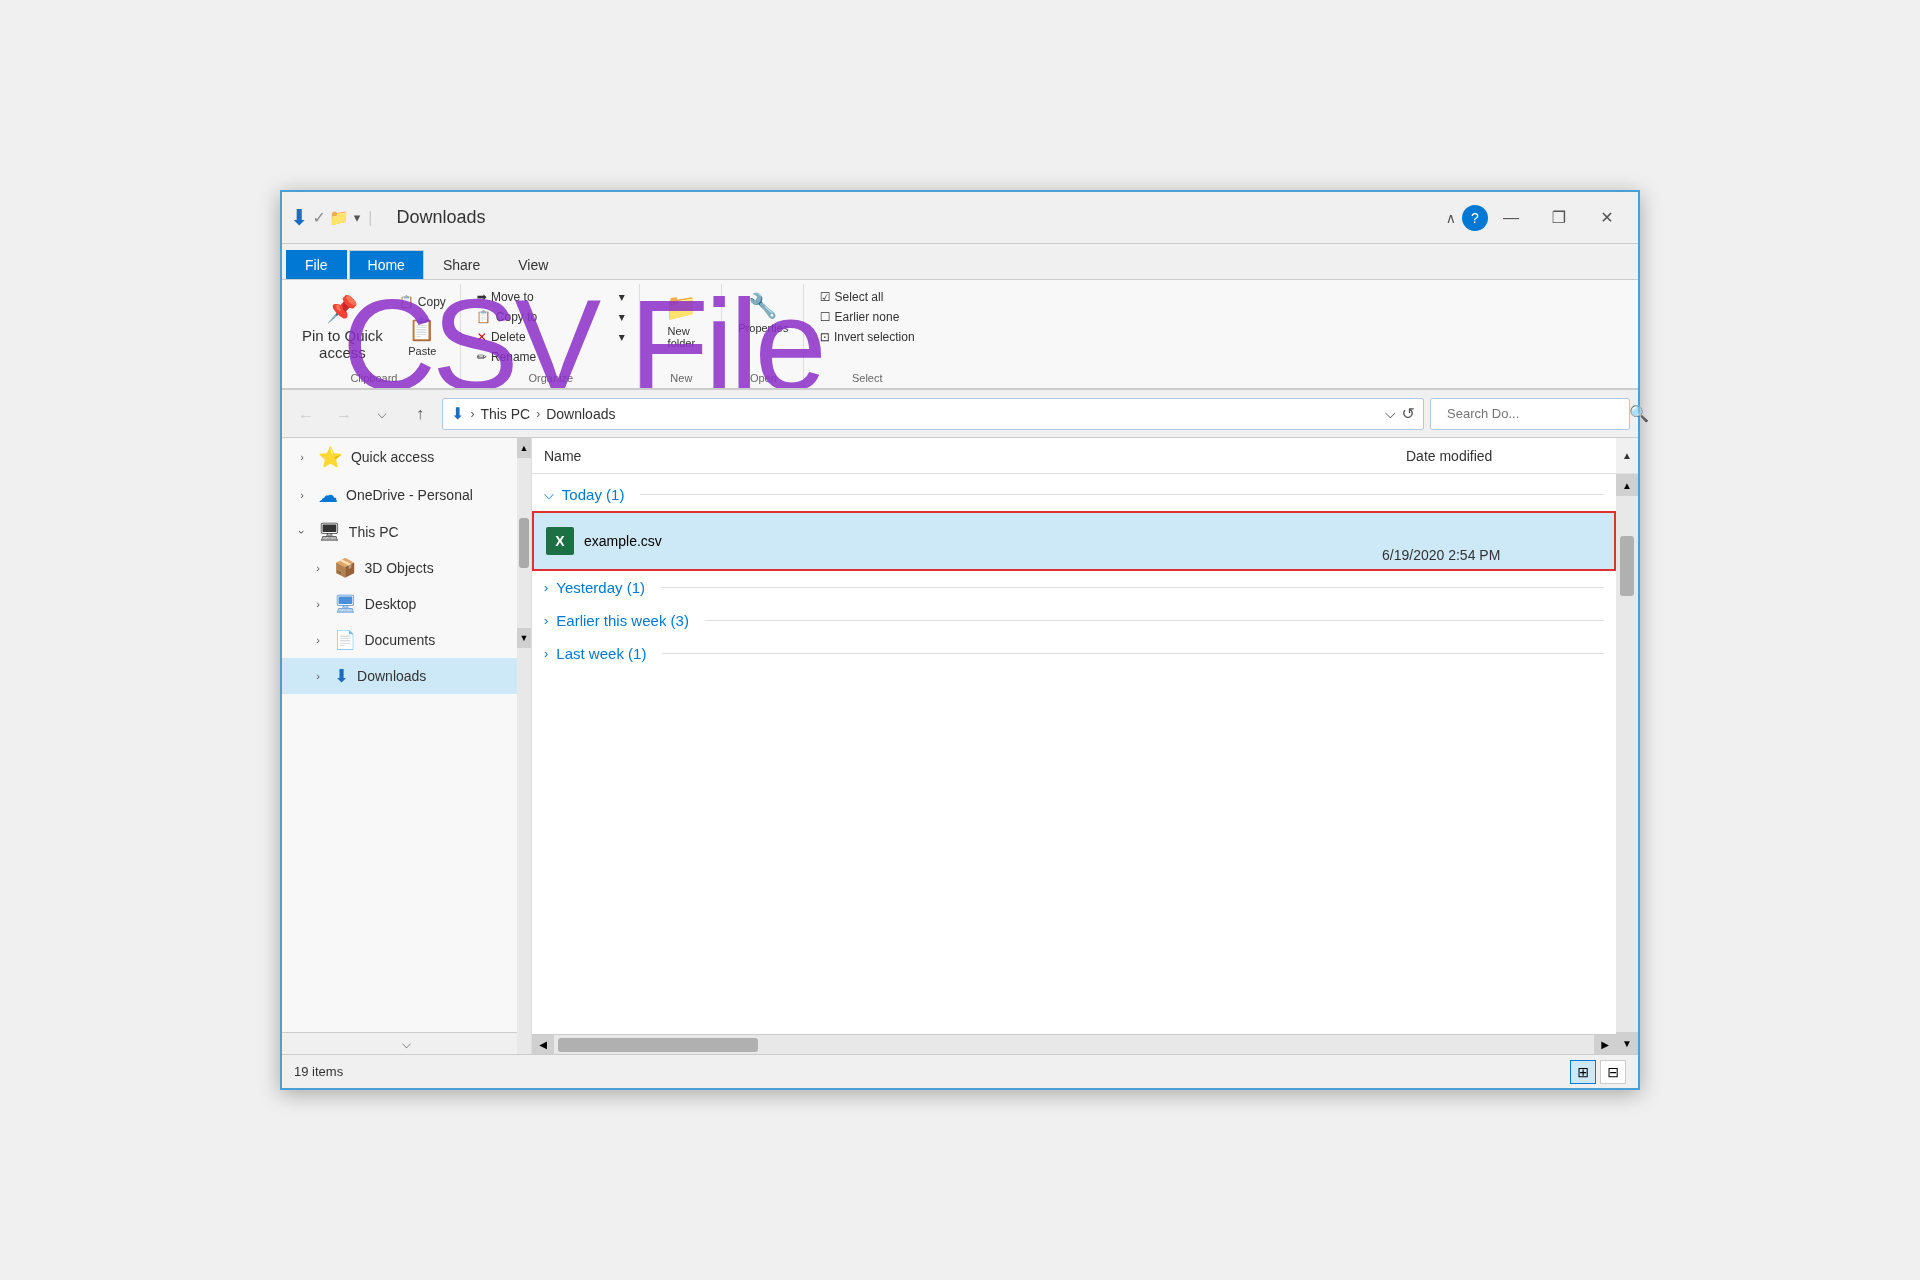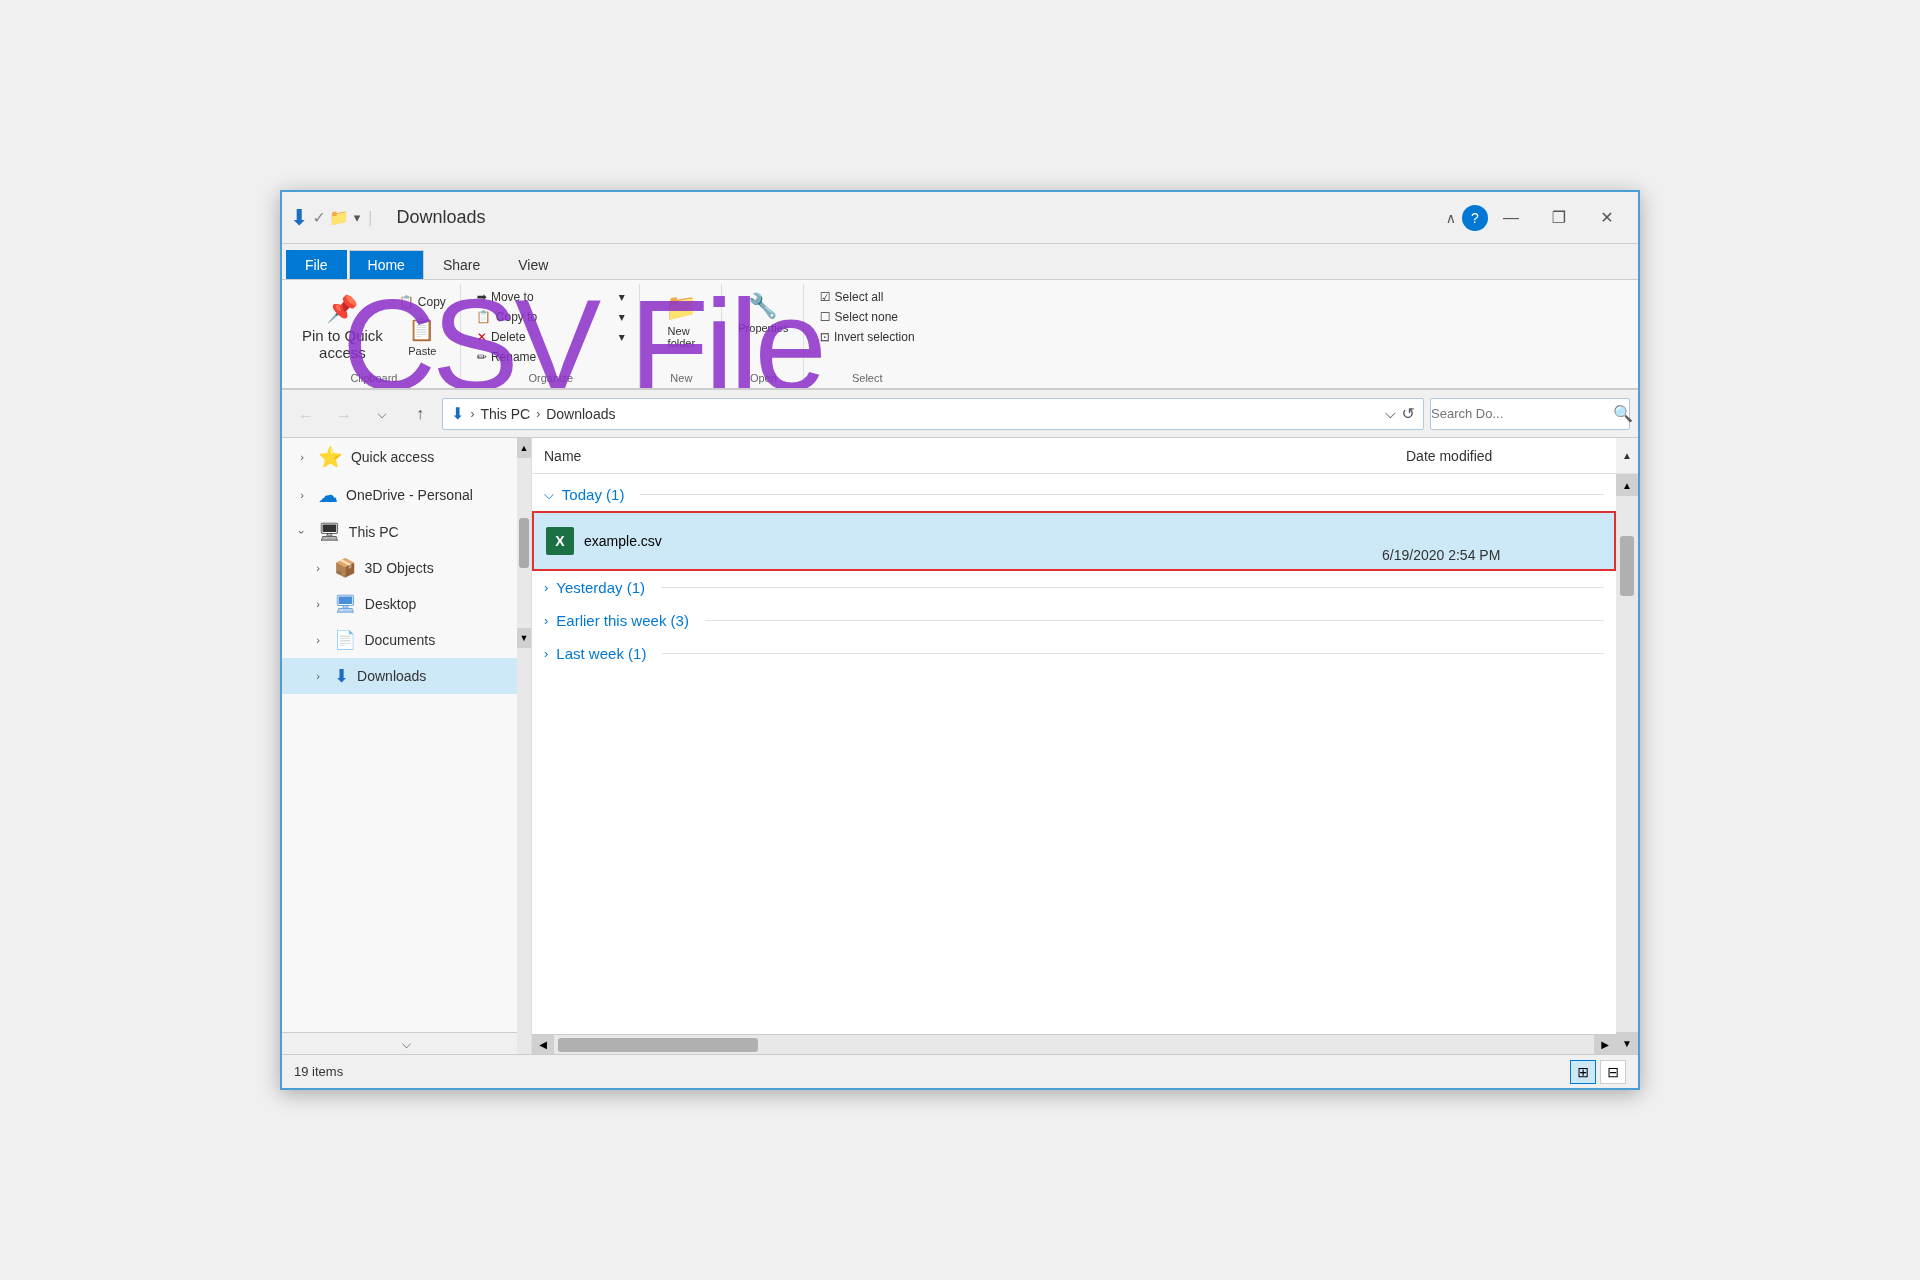--- a/index.html
+++ b/index.html
@@ -226,21 +226,21 @@
       color: #555;
       cursor: pointer;
       font-size: 16px;
     }
     .search-bar {
       width: 200px;
       height: 32px;
       border: 1px solid #b0c8e0;
       display: flex;
       align-items: center;
-      padding: 0 0;
+      padding: 0 16px;
       gap: 6px;
       background: #fff;
       border-radius: 2px;
     }
     .search-input {
       border: none;
       outline: none;
       font-size: 13px;
       color: #999;
       flex: 1;
@@ -641,21 +641,21 @@
     </div>
 
     <div class="ribbon-group" style="min-width:90px;">
       <div style="display:flex;flex-direction:column;gap:2px;flex:1;width:100%;">
         <div class="rb-btn-small">
           <span>☑</span>
           <span>Select all</span>
         </div>
         <div class="rb-btn-small">
           <span>☐</span>
-          <span>Select none</span>
+          <span>Earlier none</span>
         </div>
         <div class="rb-btn-small">
           <span>⊡</span>
           <span>Invert selection</span>
         </div>
       </div>
       <div class="ribbon-group-label">Select</div>
     </div>
   </div>
 

